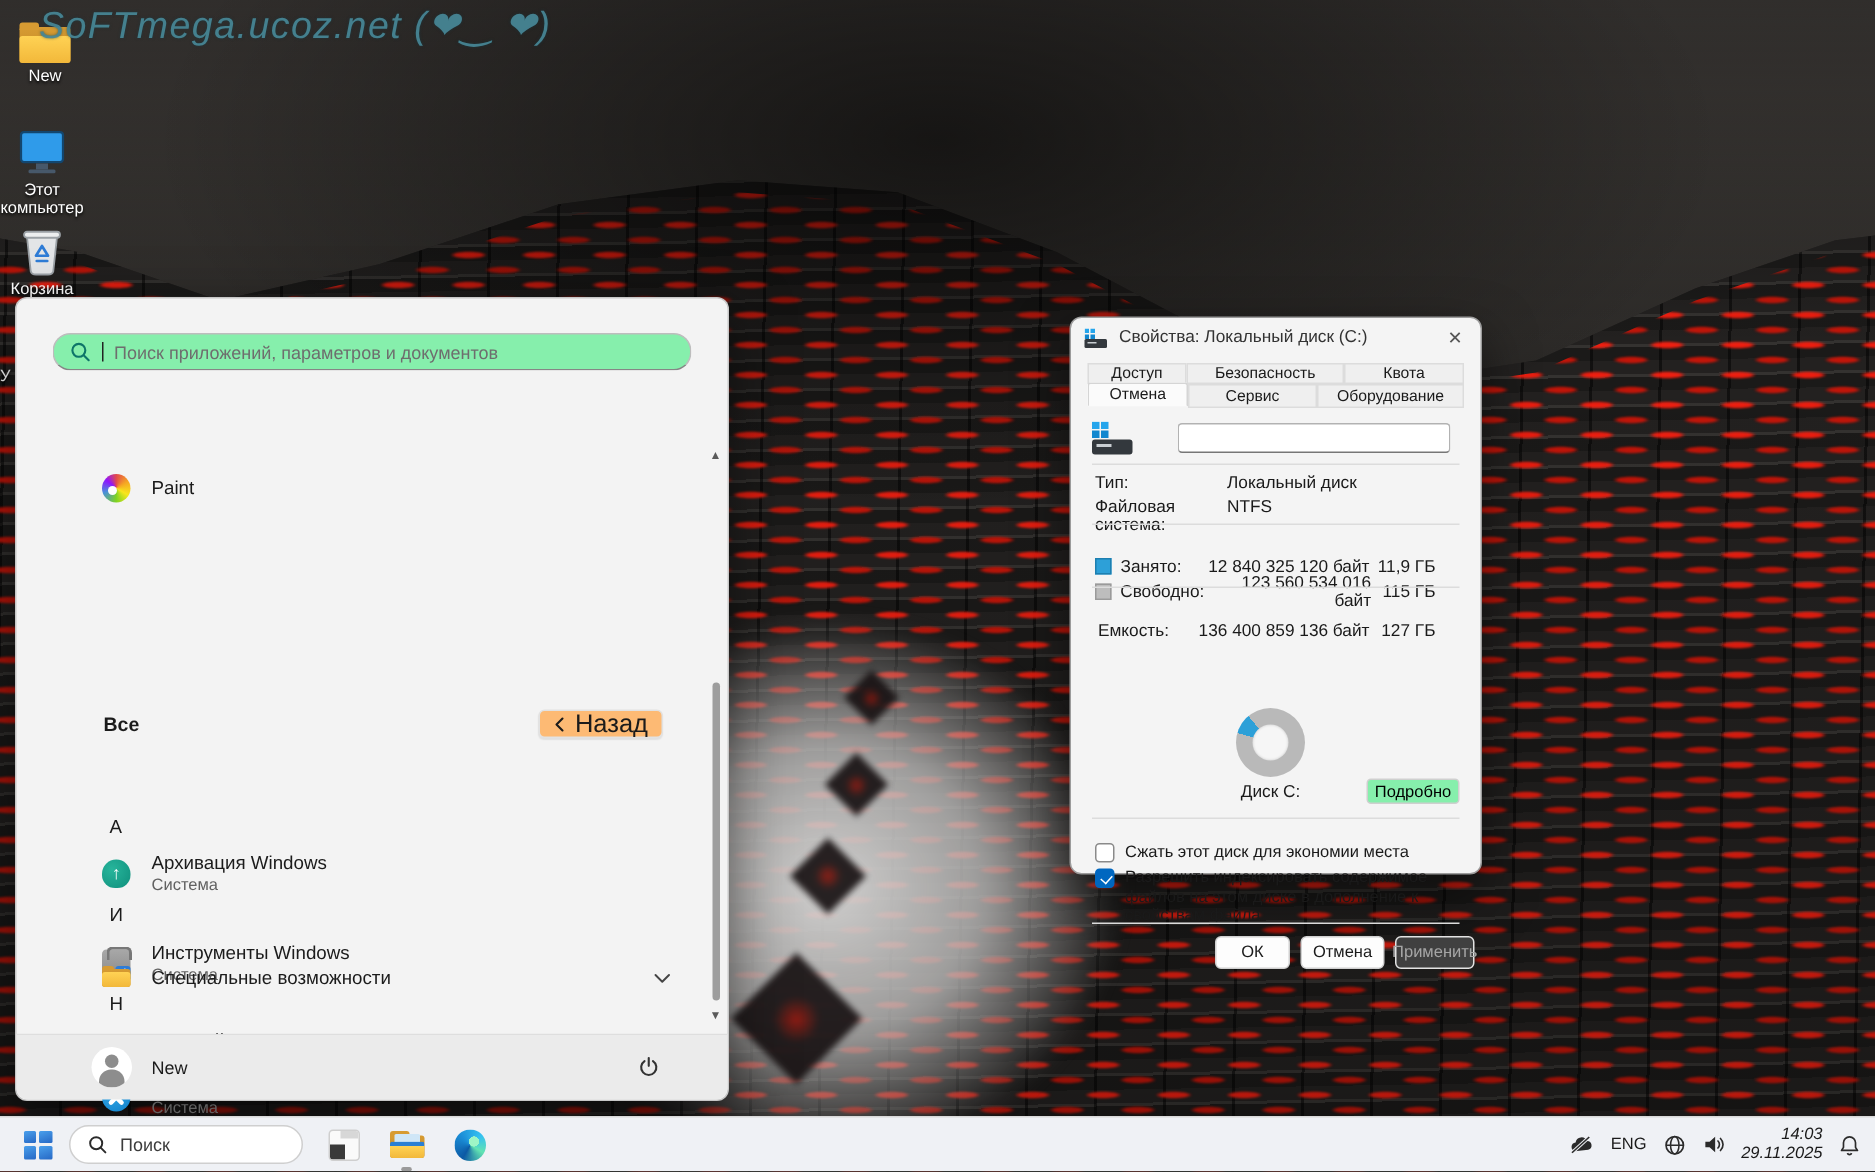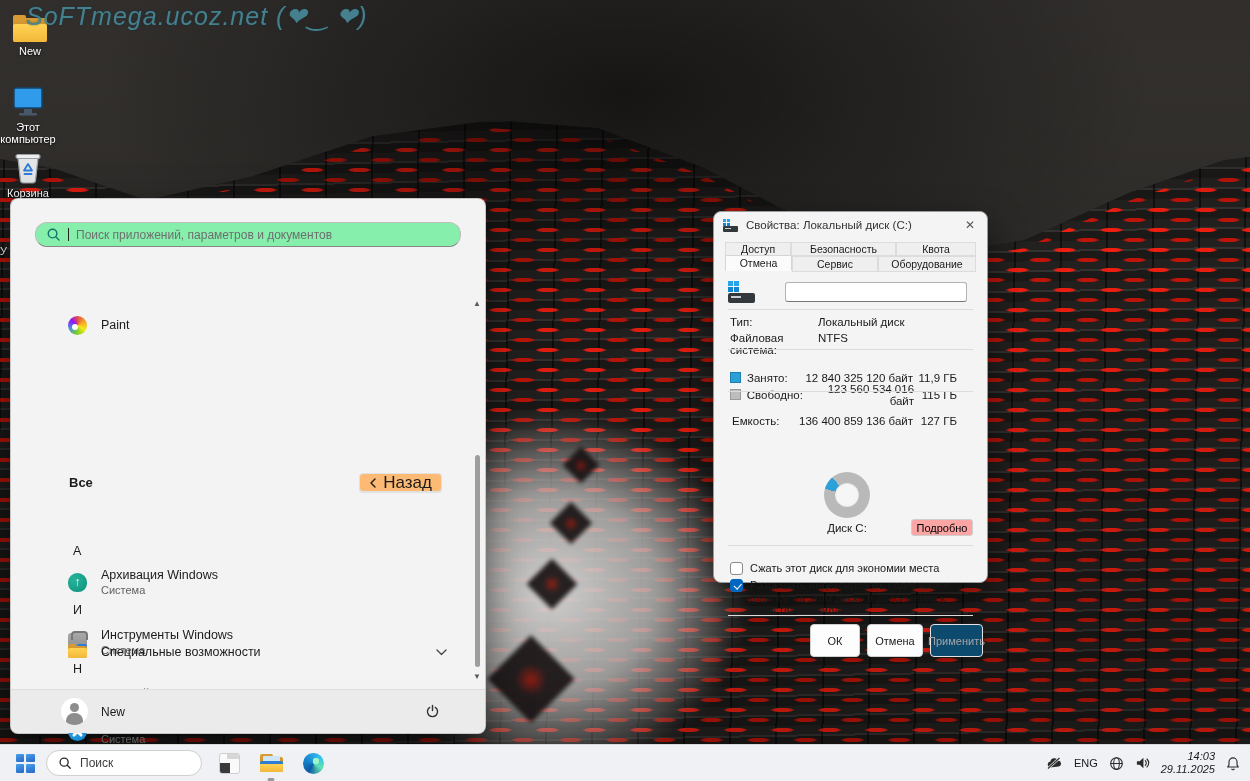--- a/index.html
+++ b/index.html
@@ -157,30 +157,30 @@
   .kv { position:absolute; left:16px; display:flex; }
   .kv .k { width:88px; color:#1a1a1a; }
   .usage-row { position:absolute; left:16px; right:30px; height:13px; display:flex; align-items:center;margin-top:16px; }
   .usage-row .sw { width:11px; height:11px; margin-right:6px; border:1px solid #888; }
   .usage-row .lbl { flex:1; }
   .usage-row .bytes { text-align:right; }
   .usage-row .size { width:44px; text-align:right; }
   .donut { position:absolute; left:110px; top:196px; width:46px; height:46px; border-radius:50%; }
   .donut:after { content:""; position:absolute; inset:11px; border-radius:50%; background:#f6f6f6; box-shadow:0 0 2px rgba(0,0,0,.2) inset; }
   .disk-label { position:absolute; left:100px; top:246px; width:66px; text-align:center; font-size:11.5px; }
-  .details-btn { position:absolute; right:14px; top:243px; width:62px; height:17px; background:#fca5a5;
+  .details-btn { position:absolute; right:14px; top:243px; width:62px; height:17px; background:#86efac;
     border:1px solid #cfcfcf; border-radius:3px; font-size:11px; display:flex; align-items:center; justify-content:center;margin-left:35px; }
   .chk-row { position:absolute; left:16px; right:12px; display:flex; gap:7px; font-size:11px; line-height:12.5px; }
   .chk { width:13px; height:13px; flex:0 0 13px; border:1px solid #8a8a8a; border-radius:3px; background:#fff; position:relative; }
   .chk.checked { background:#0067c0; border-color:#0067c0; }
   .chk.checked:after { content:""; position:absolute; left:3px; top:2.5px; width:6px; height:3.5px;
     border-left:1.6px solid #fff; border-bottom:1.6px solid #fff; transform:rotate(-48deg); }
-  .dlg-btn { position:absolute; top:348px; height:33px; background:#fdfdfd; border:1px solid #d0d0d0; border-radius:4px;
+  .dlg-btn { position:absolute; top:348px; height:22px; background:#fdfdfd; border:1px solid #d0d0d0; border-radius:4px;
     font-size:11px; display:flex; align-items:center; justify-content:center; color:#1a1a1a; }
-  .dlg-btn.disabled { color:#a5a5a5; background:#0c4a6e; border-color:#e3e3e3; }
+  .dlg-btn.disabled { color:#a5a5a5; background:#404040; border-color:#e3e3e3; }
 
   
   .taskbar { position:absolute; left:0; right:0; bottom:0; height:37px; background:#eff1f5; border-top:1px solid #d9d9d9;
     display:flex; align-items:center; }
   .tb-start { width:34px; height:30px; margin-left:8px; display:flex; align-items:center; justify-content:center; border-radius:4px; }
   .winlogo { width:19px; height:19px; display:grid; grid-template-columns:1fr 1fr; grid-template-rows:1fr 1fr; gap:2px; }
   .winlogo i { background:linear-gradient(160deg,#4aa0ec,#2668c5); border-radius:1px; }
   .tb-search { width:156px; height:26px; margin-left:4px; background:#fff; border:1px solid #cfcfcf; border-radius:13px;
     display:flex; align-items:center; gap:8px; padding:0 11px; font-size:12px; color:#3c3c3c; }
   .tb-apps { display:flex; align-items:center; gap:12px; margin-left:12px; }

